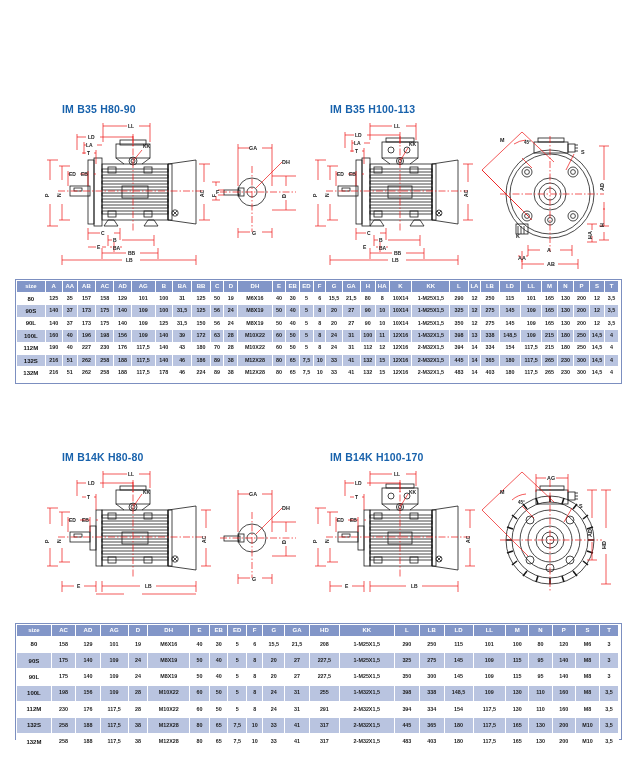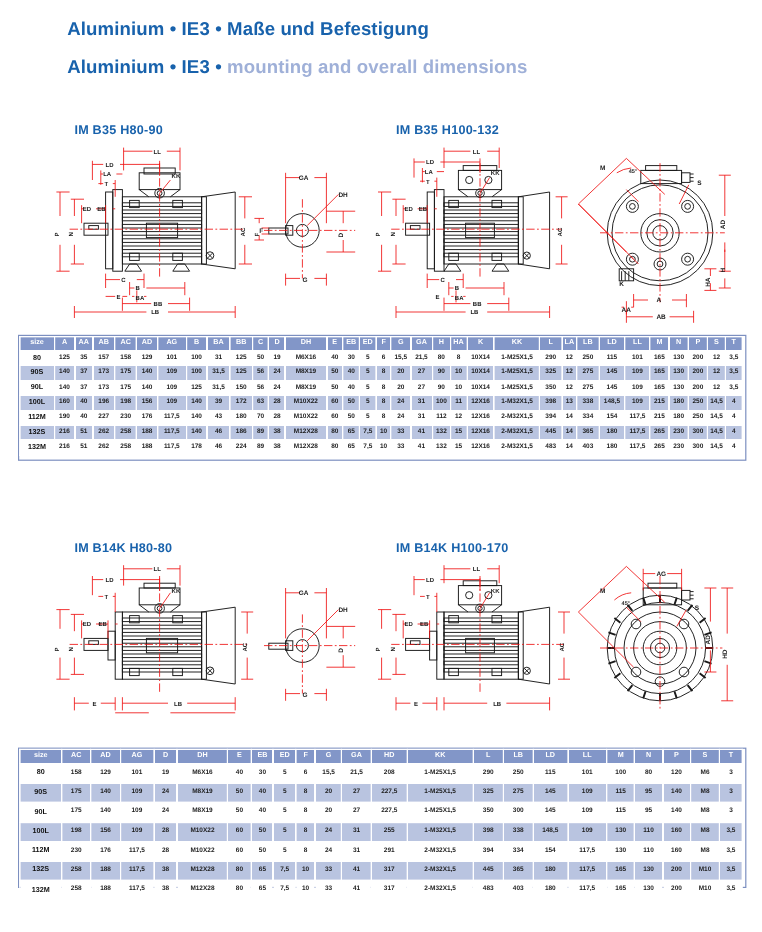--- a/index.html
+++ b/index.html
@@ -50,25 +50,23 @@
 
   
   .draw{position:absolute;}
   .draw svg{display:block;}
 </style>
 </head>
 <body>
 
 <div class="page">
 
-  <div class="title-de">Aluminium • IE3 • Maße und Befestigung</div>
-  <div class="title-en"><span class="hl">Aluminium • IE3 •</span><span> mounting and overall dimensions</span></div>
 
   <div class="sec-head" style="left:62px;top:103px;">IM B35 H80-90</div>
-  <div class="sec-head" style="left:330px;top:103px;">IM B35 H100-132</div>
+  <div class="sec-head" style="left:330px;top:103px;">IM B35 H100-113</div>
   <div class="sec-head" style="left:62px;top:451px;">IM B14K H80-80</div>
   <div class="sec-head" style="left:330px;top:451px;">IM B14K H100-170</div>
 
   <div class="draw" style="left:44px;top:120px;">
     <svg width="178" height="145" viewBox="0 0 178 145">
       <g stroke="#1a1a1a" fill="none" stroke-width="0.8">
 
         <rect x="58" y="44" width="66" height="56"></rect>
         <rect x="58" y="49" width="66" height="3"></rect>
           <rect x="58" y="55" width="66" height="3"></rect>

